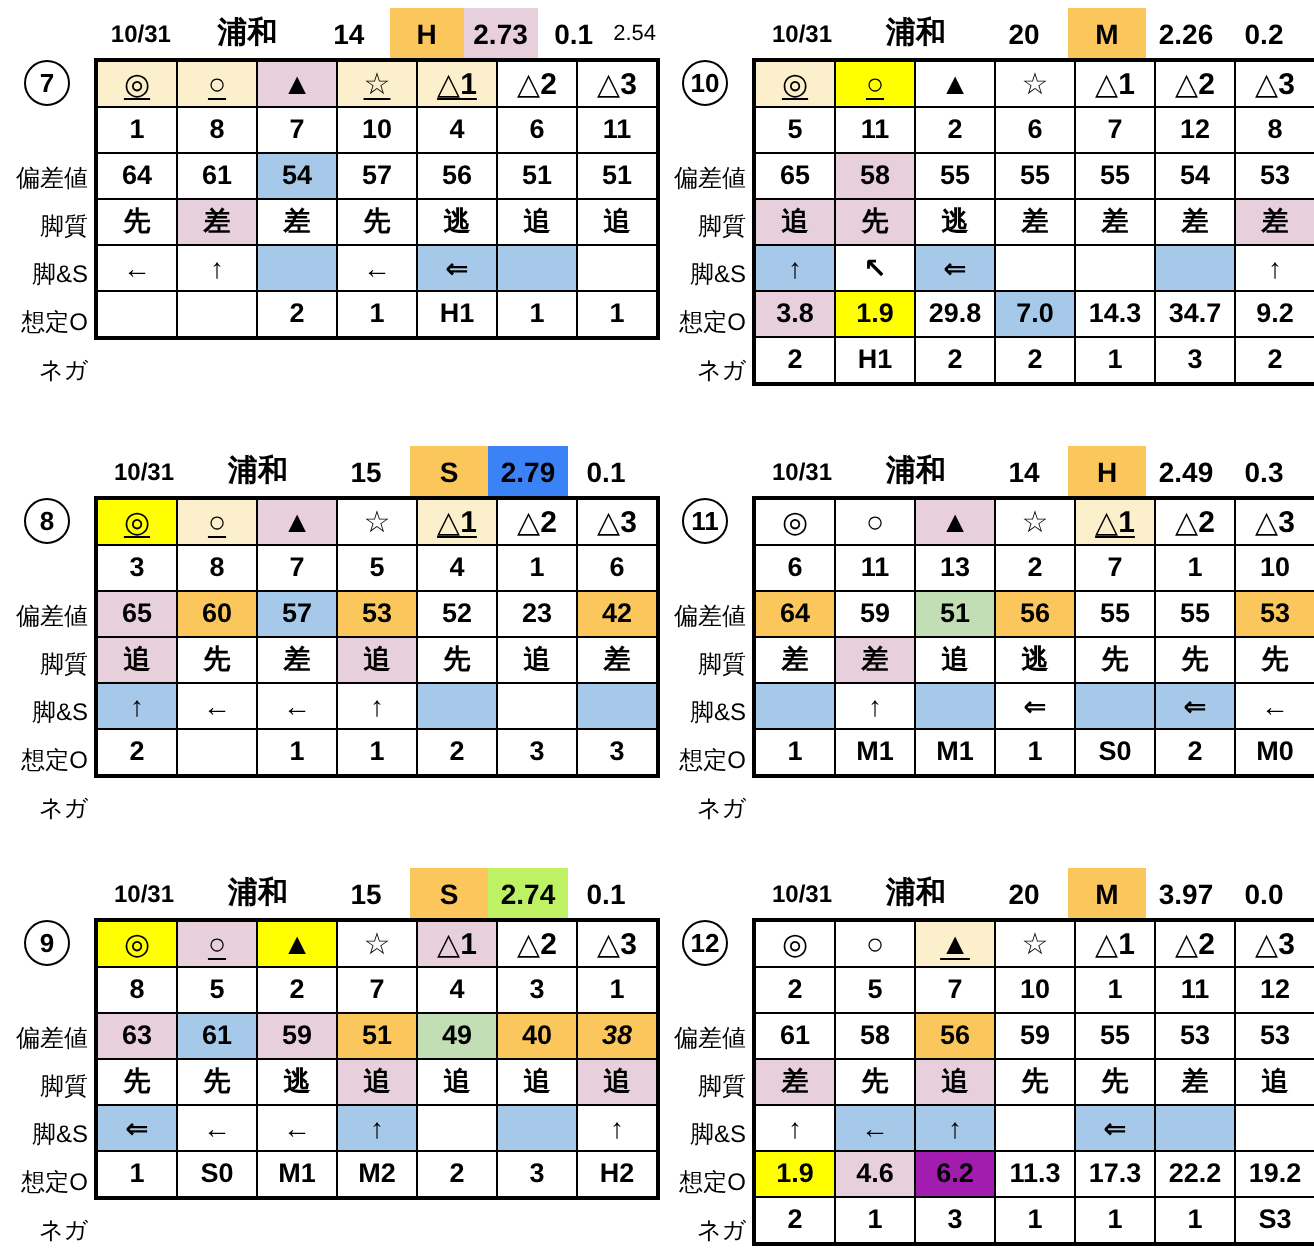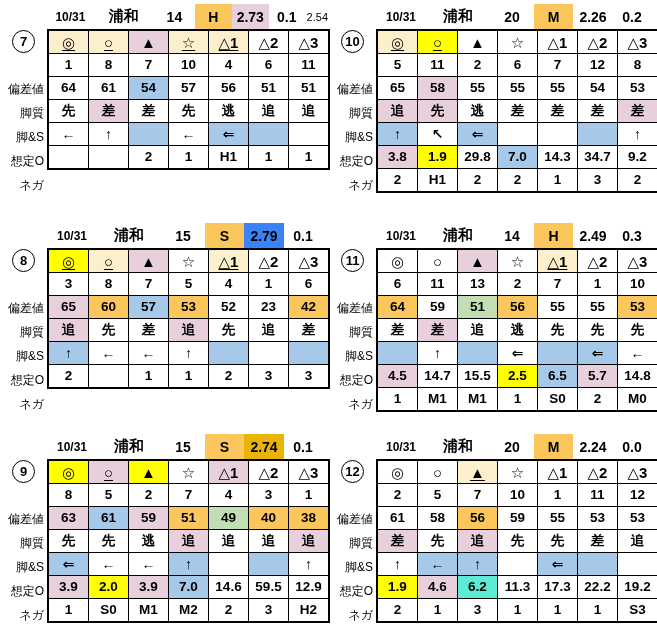--- a/index.html
+++ b/index.html
@@ -355,29 +355,20 @@
             <tr>
               <td class="arrow" style="background: rgb(166, 201, 233);"></td>
               <td class="arrow">↑</td>
               <td class="arrow" style="background: rgb(166, 201, 233);"></td>
               <td class="arrow">⇐</td>
               <td class="arrow" style="background: rgb(166, 201, 233);"></td>
               <td class="arrow" style="background: rgb(166, 201, 233);">⇐</td>
               <td class="arrow">←</td>
             </tr>
             <tr>
-              <td style="background: rgb(231, 208, 220);">4.5</td>
-              <td>14.7</td>
-              <td>15.5</td>
-              <td style="background: rgb(255, 255, 0);">2.5</td>
-              <td style="background: rgb(166, 201, 233);">6.5</td>
-              <td style="background: rgb(231, 208, 220);">5.7</td>
-              <td>14.8</td>
-            </tr>
-            <tr>
               <td>1</td>
               <td>M1</td>
               <td>M1</td>
               <td>1</td>
               <td>S0</td>
               <td>2</td>
               <td>M0</td>
             </tr>
           </tbody>
         </table>
@@ -392,21 +383,21 @@
       <span class="rlabel rl-kyakus">脚&amp;S</span>
       <span class="rlabel rl-soutei">想定O</span>
       <span class="rlabel rl-nega">ネガ</span>
     </div>
     <div class="main">
       <div class="hdr">
         <span class="h-date">10/31</span>
         <span class="h-venue">浦和</span>
         <span class="h-race">15</span>
         <span class="h-grade" style="background: rgb(251, 199, 92);">S</span>
-        <span class="h-odds" style="background: #eab308;">2.74</span>
+        <span class="h-odds" style="background: #bef264;">2.74</span>
         <span class="h-diff">0.1</span>
         <span class="h-extra"></span>
       </div>
       <table>
           <tbody>
             <tr>
               <td class="sym" style="background: rgb(255, 255, 0);">◎</td>
               <td class="u sym" style="background: rgb(231, 208, 220);">○</td>
               <td class="sym" style="background: rgb(255, 255, 0);">▲</td>
               <td class="sym">☆</td>
@@ -423,48 +414,39 @@
               <td>3</td>
               <td>1</td>
             </tr>
             <tr>
               <td style="background: rgb(231, 208, 220);">63</td>
               <td style="background: rgb(166, 201, 233);">61</td>
               <td style="background: rgb(231, 208, 220);">59</td>
               <td style="background: rgb(251, 199, 92);">51</td>
               <td style="background: rgb(194, 222, 180);">49</td>
               <td style="background: rgb(251, 199, 92);">40</td>
-              <td style="background: rgb(251, 199, 92);">38</td>
+              <td style="background: rgb(251, 199, 92); font-style: italic;">38</td>
             </tr>
             <tr>
               <td>先</td>
               <td>先</td>
               <td>逃</td>
               <td style="background: rgb(231, 208, 220);">追</td>
               <td>追</td>
               <td>追</td>
               <td style="background: rgb(231, 208, 220);">追</td>
             </tr>
             <tr>
               <td class="arrow" style="background: rgb(166, 201, 233);">⇐</td>
               <td class="arrow">←</td>
               <td class="arrow">←</td>
               <td class="arrow" style="background: rgb(166, 201, 233);">↑</td>
               <td class="arrow"></td>
               <td class="arrow" style="background: rgb(166, 201, 233);"></td>
               <td class="arrow">↑</td>
-            </tr>
-            <tr>
-              <td style="background: rgb(231, 208, 220);">3.9</td>
-              <td style="background: rgb(255, 255, 0);">2.0</td>
-              <td style="background: rgb(231, 208, 220);">3.9</td>
-              <td style="background: rgb(166, 201, 233);">7.0</td>
-              <td>14.6</td>
-              <td>59.5</td>
-              <td>12.9</td>
             </tr>
             <tr>
               <td>1</td>
               <td>S0</td>
               <td>M1</td>
               <td>M2</td>
               <td>2</td>
               <td>3</td>
               <td>H2</td>
             </tr>
@@ -481,21 +463,21 @@
       <span class="rlabel rl-kyakus">脚&amp;S</span>
       <span class="rlabel rl-soutei">想定O</span>
       <span class="rlabel rl-nega">ネガ</span>
     </div>
     <div class="main">
       <div class="hdr">
         <span class="h-date">10/31</span>
         <span class="h-venue">浦和</span>
         <span class="h-race">20</span>
         <span class="h-grade" style="background: rgb(251, 199, 92);">M</span>
-        <span class="h-odds">2.24</span>
+        <span class="h-odds">3.97</span>
         <span class="h-diff">0.0</span>
         <span class="h-extra"></span>
       </div>
       <table>
           <tbody>
             <tr>
               <td class="sym">◎</td>
               <td class="sym">○</td>
               <td class="u sym" style="background: rgb(252, 240, 204);">▲</td>
               <td class="sym">☆</td>
@@ -535,21 +517,21 @@
               <td class="arrow" style="background: rgb(166, 201, 233);">←</td>
               <td class="arrow" style="background: rgb(166, 201, 233);">↑</td>
               <td class="arrow"></td>
               <td class="arrow" style="background: rgb(166, 201, 233);">⇐</td>
               <td class="arrow" style="background: rgb(166, 201, 233);"></td>
               <td class="arrow"></td>
             </tr>
             <tr>
               <td style="background: rgb(255, 255, 0);">1.9</td>
               <td style="background: rgb(231, 208, 220);">4.6</td>
-              <td style="background: #5eead4;">6.2</td>
+              <td style="background: #a21caf;">6.2</td>
               <td>11.3</td>
               <td>17.3</td>
               <td>22.2</td>
               <td>19.2</td>
             </tr>
             <tr>
               <td>2</td>
               <td>1</td>
               <td>3</td>
               <td>1</td>

